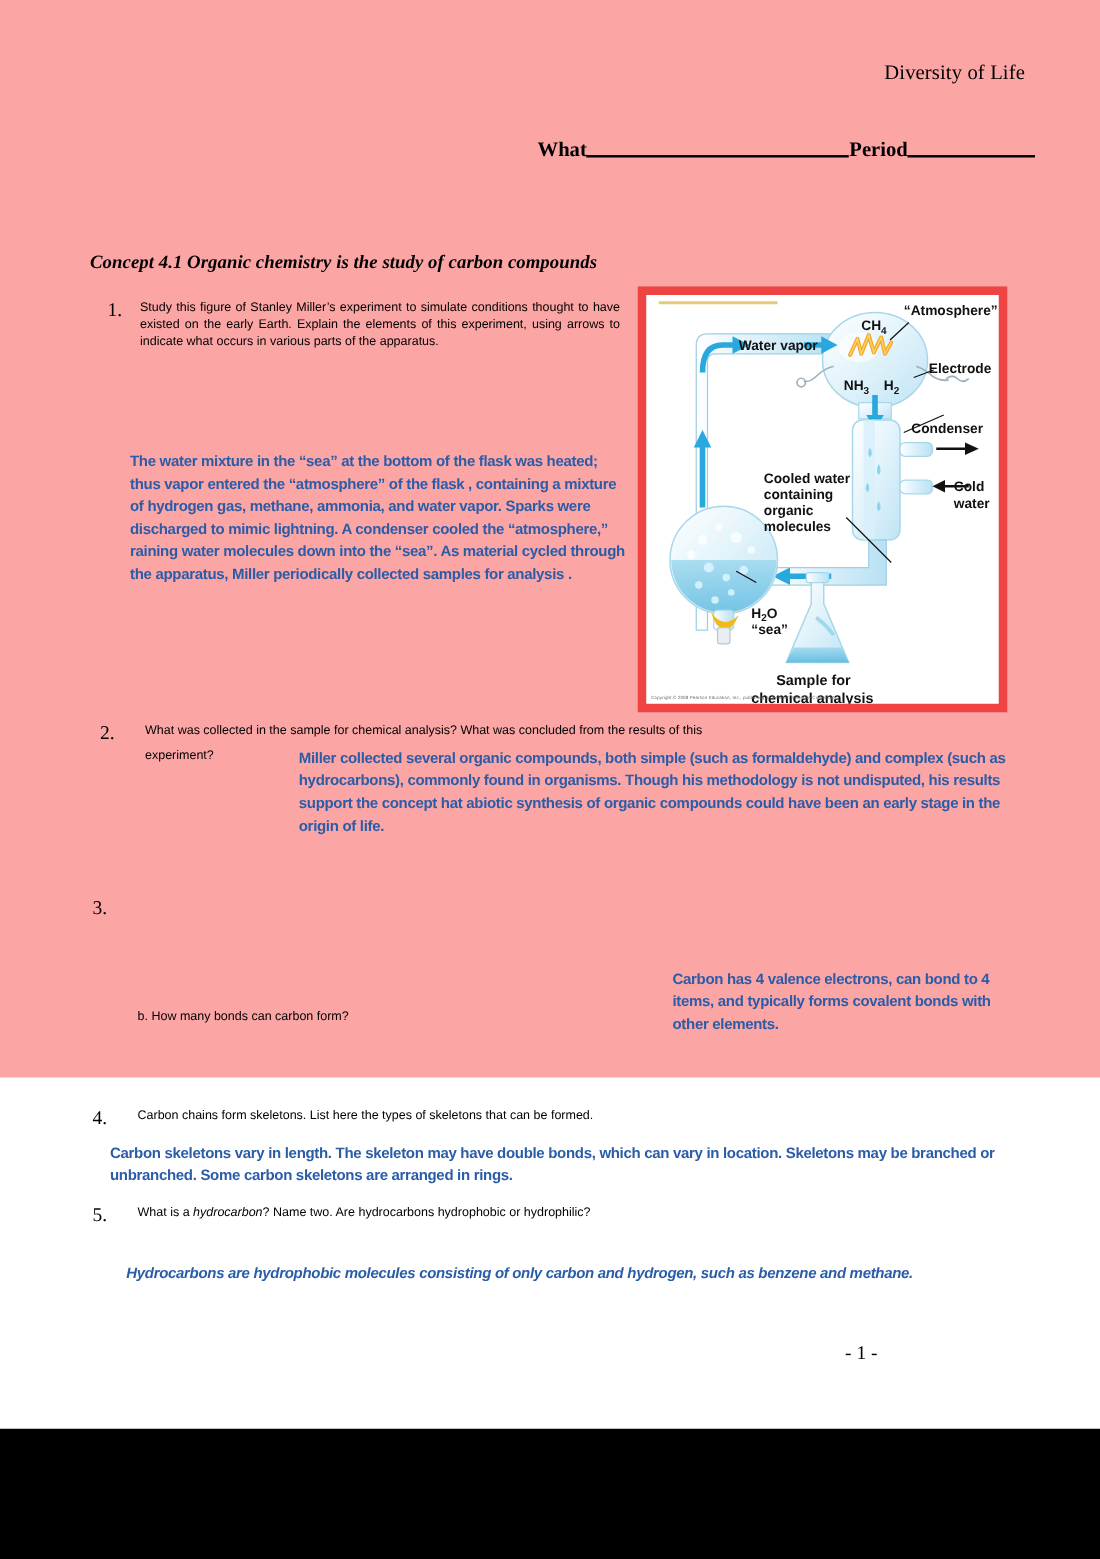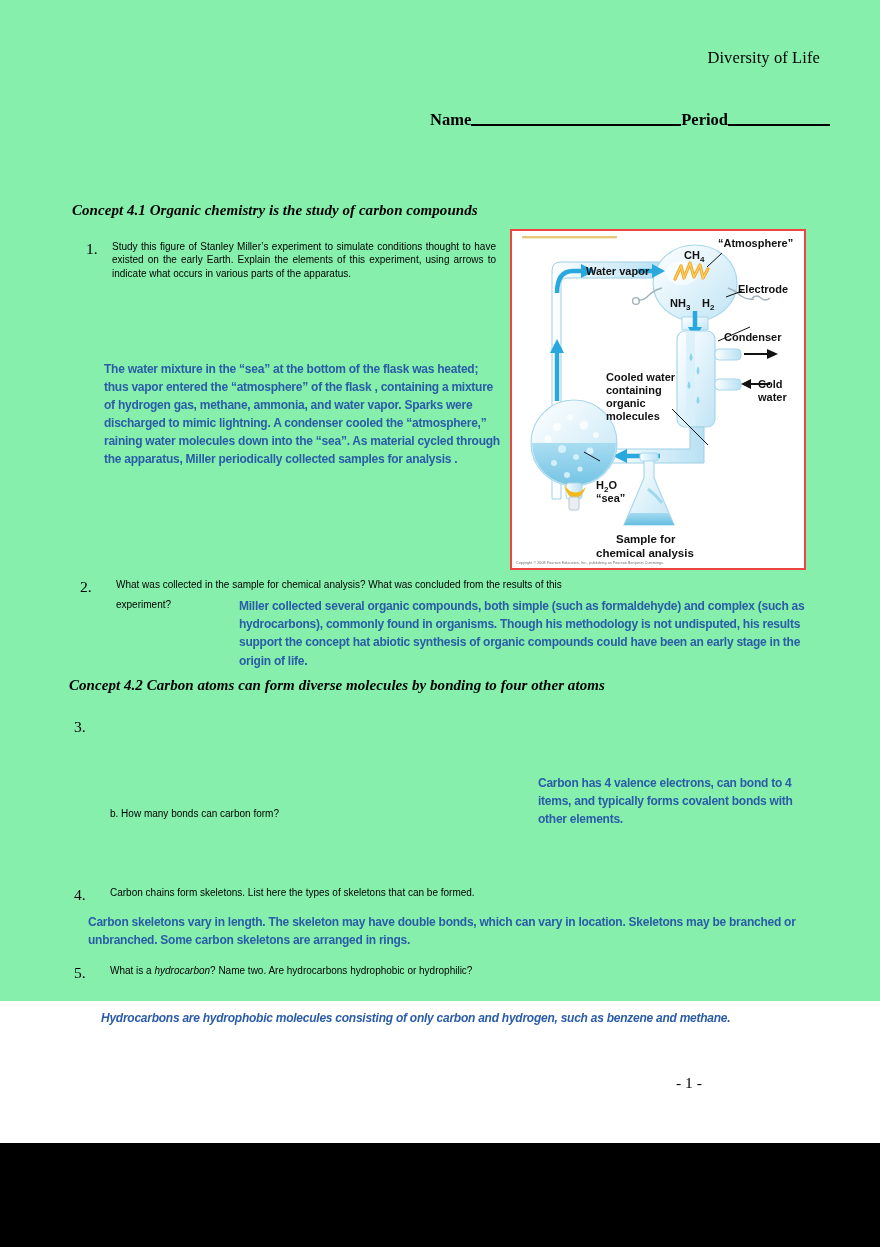--- a/index.html
+++ b/index.html
@@ -11,22 +11,22 @@
     width: 880px; height: 1247px;
     position: relative;
     font-family: "Liberation Serif", serif;
     overflow: hidden;
   }
 
   
   #page {
     position: absolute;
     left: 0; top: 0;
-    width: 880px; height: 1001px;
-    background: #86efac;
+    width: 880px; height: 862px;
+    background: #fca5a5;
   }
   #bottom-bar {
     position: absolute;
     left: 0; top: 1143px;
     width: 880px; height: 104px;
     background: #000000;
   }
 
   
   .running-head {
@@ -164,21 +164,21 @@
     color: #000;
   }
   .folio span { margin-left: 520px; }
 
   
   .figure {
     position: absolute;
     left: 510px; top: 229px;
     width: 296px; height: 341px;
     background: #ffffff;
-    border: 2px solid #ef4444;
+    border: 7px solid #ef4444;
     overflow: hidden;
     text-decoration: underline;
   }
   .figure svg { display: block; }
   .figcap-copy {
     position: absolute;
     left: 4px; bottom: 3px;
     font-family: "Liberation Sans", sans-serif;
     font-size: 3.6px;
     color: #6b6b6b;
@@ -191,26 +191,25 @@
   }
 </style>
 </head>
 <body>
 
 <div id="page">
 
   <div class="running-head">Diversity of Life</div>
 
   <div class="name-period">
-    <span>Name</span><span class="rule-long"></span><span>Period</span><span class="rule-short"></span>
+    <span>What</span><span class="rule-long"></span><span>Period</span><span class="rule-short"></span>
   </div>
 
 
   <div class="concept" id="concept-41">Concept 4.1 Organic chemistry is the study of carbon compounds</div>
-  <div class="concept" id="concept-42">Concept 4.2 Carbon atoms can form diverse molecules by bonding to four other atoms</div>
 
   <div class="q-num" id="q1-num">1.</div>
   <div class="q" id="q1-body">Study this figure of Stanley Miller’s experiment to simulate conditions thought to have existed on the early Earth. Explain the elements of this experiment, using arrows to indicate what occurs in various parts of the apparatus.</div>
   <div class="answer" id="a1">The water mixture in the “sea” at the bottom of the flask was heated; thus vapor entered the “atmosphere” of the flask , containing a mixture of hydrogen gas, methane, ammonia, and water vapor. Sparks were discharged to mimic lightning. A condenser cooled the “atmosphere,” raining water molecules down into the “sea”. As material cycled through the apparatus, Miller periodically collected samples for analysis .</div>
 
   <div class="figure">
     <svg width="294" height="339" viewBox="0 0 294 339" xmlns="http://www.w3.org/2000/svg">
       <defs>
         <linearGradient id="glassG" x1="0" y1="0" x2="1" y2="1">
           <stop offset="0%" stop-color="#ffffff"></stop>

